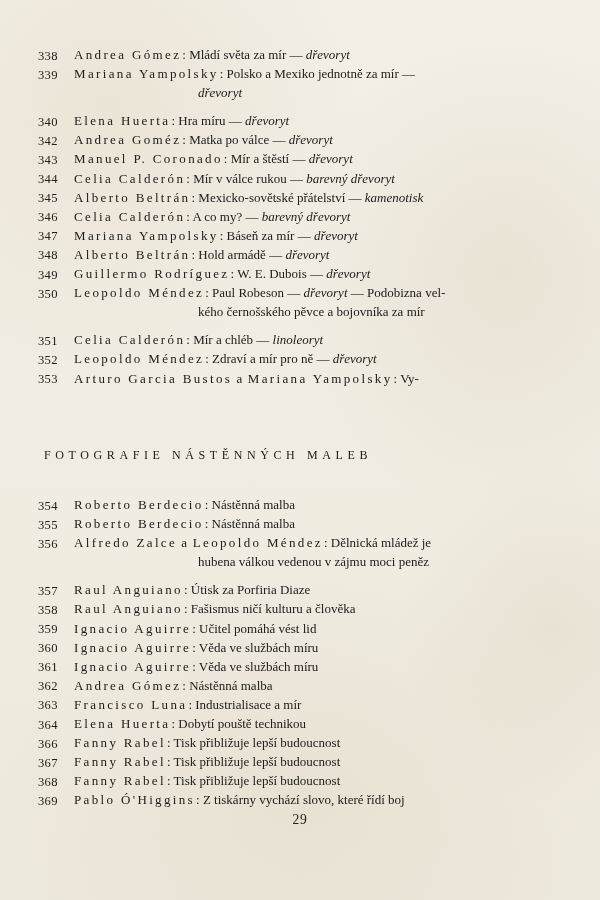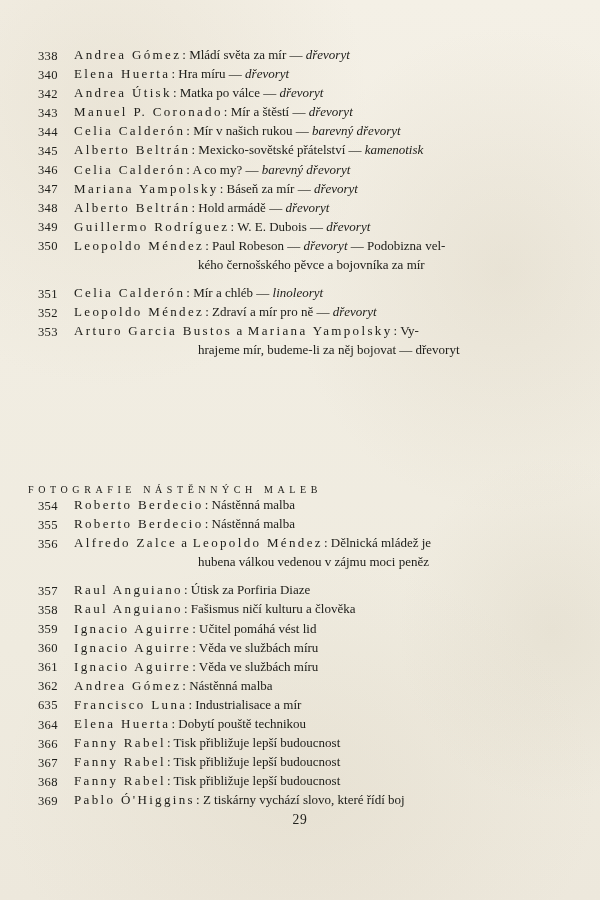--- a/index.html
+++ b/index.html
@@ -78,26 +78,25 @@
   }
   .cont {
     display: block;
     margin-left: 124px;
     text-align: left;
     white-space: nowrap;
   }
 
   .section-heading {
     position: absolute;
-    left: 28px;
+    left: 44px;
     top: 448px;
-    font-size: 10px;
+    font-size: 12px;
     letter-spacing: 4.6px;
     white-space: nowrap;
-    margin-top: 36px;
   }
 
   .entries-2 {
     position: absolute;
     left: 38px;
     top: 496px;
     width: 516px;
   }
 
   .page-number {
@@ -117,40 +116,44 @@
 
 <div class="page">
 
   <div class="entries">
 
     <div class="entry">
       <span class="num">338</span>
       <span class="body nojustify"><span class="author">Andrea Gómez</span>: <span>Mládí světa za mír</span> <span>—</span> <span class="tech">dřevoryt</span></span>
     </div>
 
+    <div class="entry gap-after">
+      <span class="num">339</span>
+      <span class="body"><span class="author">Mariana Yampolsky</span>: <span>Polsko a Mexiko jednotně za mír</span> <span>—</span><span class="cont tech">dřevoryt</span></span>
+    </div>
 
     <div class="entry">
       <span class="num">340</span>
       <span class="body nojustify"><span class="author">Elena Huerta</span>: <span>Hra míru</span> <span>—</span> <span class="tech">dřevoryt</span></span>
     </div>
 
 
     <div class="entry">
       <span class="num">342</span>
-      <span class="body nojustify"><span class="author">Andrea Útisk</span>: <span>Matka po válce</span> <span>—</span> <span class="tech">dřevoryt</span></span>
+      <span class="body nojustify"><span class="author">Andrea Goméz</span>: <span>Matka po válce</span> <span>—</span> <span class="tech">dřevoryt</span></span>
     </div>
 
     <div class="entry">
       <span class="num">343</span>
       <span class="body nojustify"><span class="author">Manuel P. Coronado</span>: <span>Mír a štěstí</span> <span>—</span> <span class="tech">dřevoryt</span></span>
     </div>
 
     <div class="entry">
       <span class="num">344</span>
-      <span class="body nojustify"><span class="author">Celia Calderón</span>: <span>Mír v našich rukou</span> <span>—</span> <span class="tech">barevný dřevoryt</span></span>
+      <span class="body nojustify"><span class="author">Celia Calderón</span>: <span>Mír v válce rukou</span> <span>—</span> <span class="tech">barevný dřevoryt</span></span>
     </div>
 
     <div class="entry">
       <span class="num">345</span>
       <span class="body nojustify"><span class="author">Alberto Beltrán</span>: <span>Mexicko-sovětské přátelství</span> <span>—</span> <span class="tech">kamenotisk</span></span>
     </div>
 
     <div class="entry">
       <span class="num">346</span>
       <span class="body nojustify"><span class="author">Celia Calderón</span>: <span>A co my?</span> <span>—</span> <span class="tech">barevný dřevoryt</span></span>
@@ -181,21 +184,21 @@
       <span class="body nojustify"><span class="author">Celia Calderón</span>: <span>Mír a chléb</span> <span>—</span> <span class="tech">linoleoryt</span></span>
     </div>
 
     <div class="entry">
       <span class="num">352</span>
       <span class="body nojustify"><span class="author">Leopoldo Méndez</span>: <span>Zdraví a mír pro ně</span> <span>—</span> <span class="tech">dřevoryt</span></span>
     </div>
 
     <div class="entry">
       <span class="num">353</span>
-      <span class="body"><span class="author">Arturo Garcia Bustos</span> <span class="author-tight">a</span> <span class="author">Mariana Yampolsky</span>: <span>Vy-</span><span class="cont">hrajeme mír, budeme-li za něj bojovat — dřevoryt</span></span>
+      <span class="body"><span class="author">Arturo Garcia Bustos</span> <span class="author-tight">a</span> <span class="author">Mariana Yampolsky</span>: <span>Vy-</span></span>
     </div>
 
   </div>
 
   <div class="section-heading">FOTOGRAFIE NÁSTĚNNÝCH MALEB</div>
 
   <div class="entries-2">
 
     <div class="entry">
       <span class="num">354</span>
@@ -236,21 +239,21 @@
       <span class="num">361</span>
       <span class="body nojustify"><span class="author">Ignacio Aguirre</span>: <span>Věda ve službách míru</span></span>
     </div>
 
     <div class="entry">
       <span class="num">362</span>
       <span class="body nojustify"><span class="author">Andrea Gómez</span>: <span>Nástěnná malba</span></span>
     </div>
 
     <div class="entry">
-      <span class="num">635</span>
+      <span class="num">363</span>
       <span class="body nojustify"><span class="author">Francisco Luna</span>: <span>Industrialisace a mír</span></span>
     </div>
 
     <div class="entry">
       <span class="num">364</span>
       <span class="body nojustify"><span class="author">Elena Huerta</span>: <span>Dobytí pouště technikou</span></span>
     </div>
 
 
     <div class="entry">

